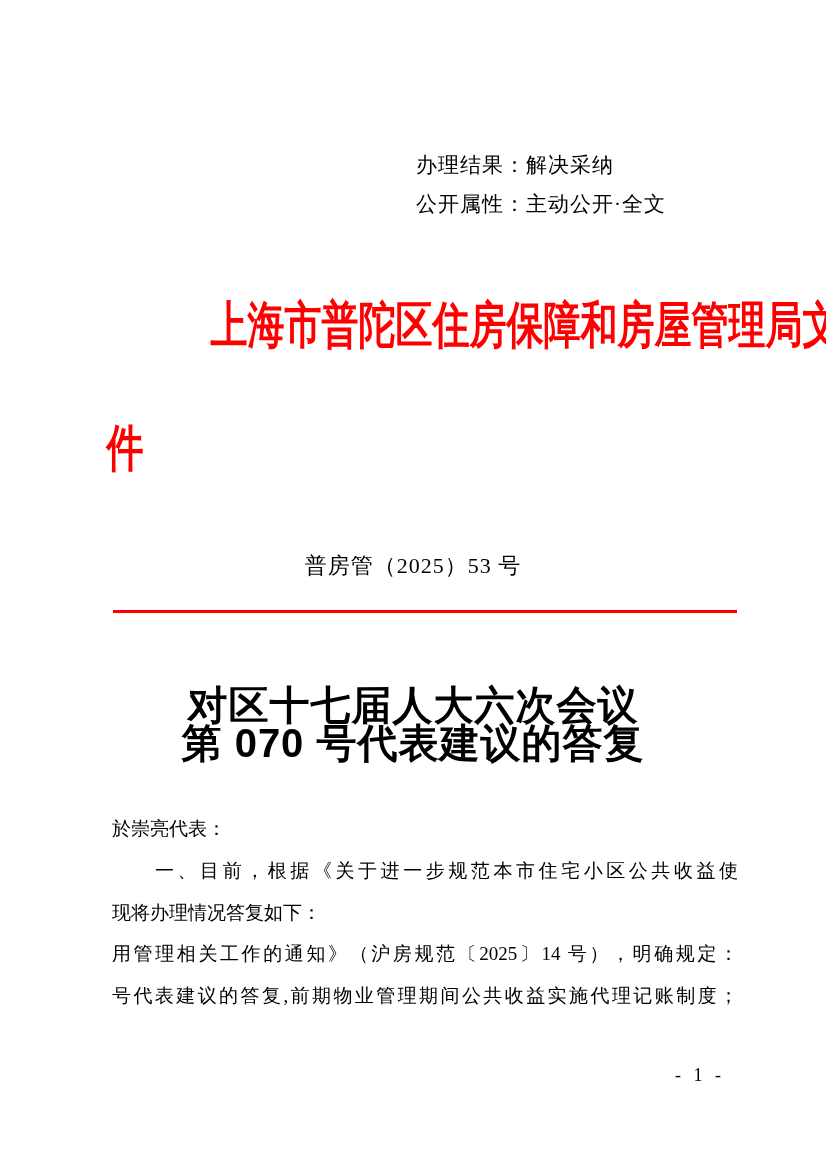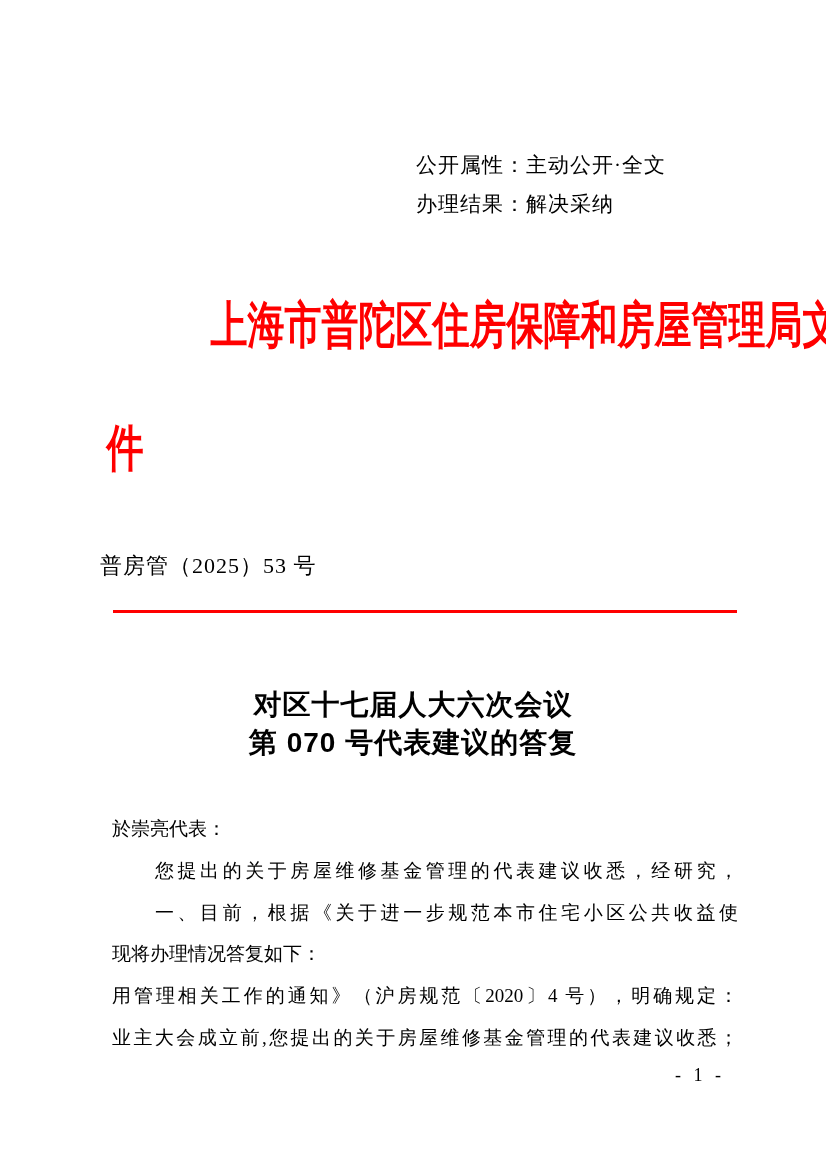--- a/index.html
+++ b/index.html
@@ -35,40 +35,40 @@
     color: var(--accent);
     transform: scaleX(0.74);
     transform-origin: 50% 50%;
   }
   .title-line.t1 { top: 294px; }
   .title-line.t2 { top: 417px; }
 
   
   .docnum {
     position: absolute; left: 100px; top: 551px; width: 626px;
-    text-align: left;
+    text-align: center;
     font-size: 22px; line-height: 30px;
     letter-spacing: 1px;
     white-space: nowrap;
   }
 
   
   .rule {
     position: absolute; left: 113px; top: 610px;
     width: 624px; height: 3px;
     background: var(--accent);
   }
 
   
   .subject {
     position: absolute; left: 100px; top: 686px; width: 626px;
     text-align: center;
     font-family: "Liberation Sans", sans-serif;
     font-weight: bold;
-    font-size: 28px; line-height: 38px;
+    font-size: 40px; line-height: 38px;
     letter-spacing: 1px;
     white-space: nowrap;
   }
 
   
   .body {
     position: absolute; left: 112px; top: 808px; width: 626px;
     font-size: 19px; line-height: 41.8px; font-family: Liberation Serif, serif;
   }
   .body-line { min-height: 41.8px; }
@@ -87,22 +87,22 @@
     letter-spacing: 4px;
     white-space: nowrap;
   }
 </style>
 </head>
 <body>
 
 <div class="page">
 
   <div class="meta">
+    <div class="meta-line">办理结果：解决采纳</div>
     <div class="meta-line">公开属性：主动公开·全文</div>
-    <div class="meta-line">办理结果：解决采纳</div>
   </div>
 
   <div class="title-line t1">
     <span class="title-text">上海市普陀区住房保障和房屋管理局文</span>
   </div>
   <div class="title-line t2">
     <span class="title-text">件</span>
   </div>
 
   <div class="docnum">普房管（2025）53 号</div>
@@ -110,22 +110,21 @@
   <div class="rule"></div>
 
   <div class="subject">
     <div>对区十七届人大六次会议</div>
     <div>第 070 号代表建议的答复</div>
   </div>
 
   <div class="body">
 
   <div class="body-line">於崇亮代表：</div>
-      <div class="body-line indent justify">您提出的关于房屋维修基金管理的代表建议收悉，经研究，</div>
       <div class="body-line indent justify">一、目前，根据《关于进一步规范本市住宅小区公共收益使</div>
       <div class="body-line">现将办理情况答复如下：</div>
-      <div class="body-line justify">用管理相关工作的通知》（沪房规范〔2020〕4 号），明确规定：</div>
-      <div class="body-line justify">业主大会成立前,您提出的关于房屋维修基金管理的代表建议收悉；</div>
+      <div class="body-line justify">用管理相关工作的通知》（沪房规范〔2025〕14 号），明确规定：</div>
+      <div class="body-line justify">号代表建议的答复,前期物业管理期间公共收益实施代理记账制度；</div>
     </div>
 
   <div class="pagenum">- 1 -</div>
 
 </div>
 
 </body></html>

